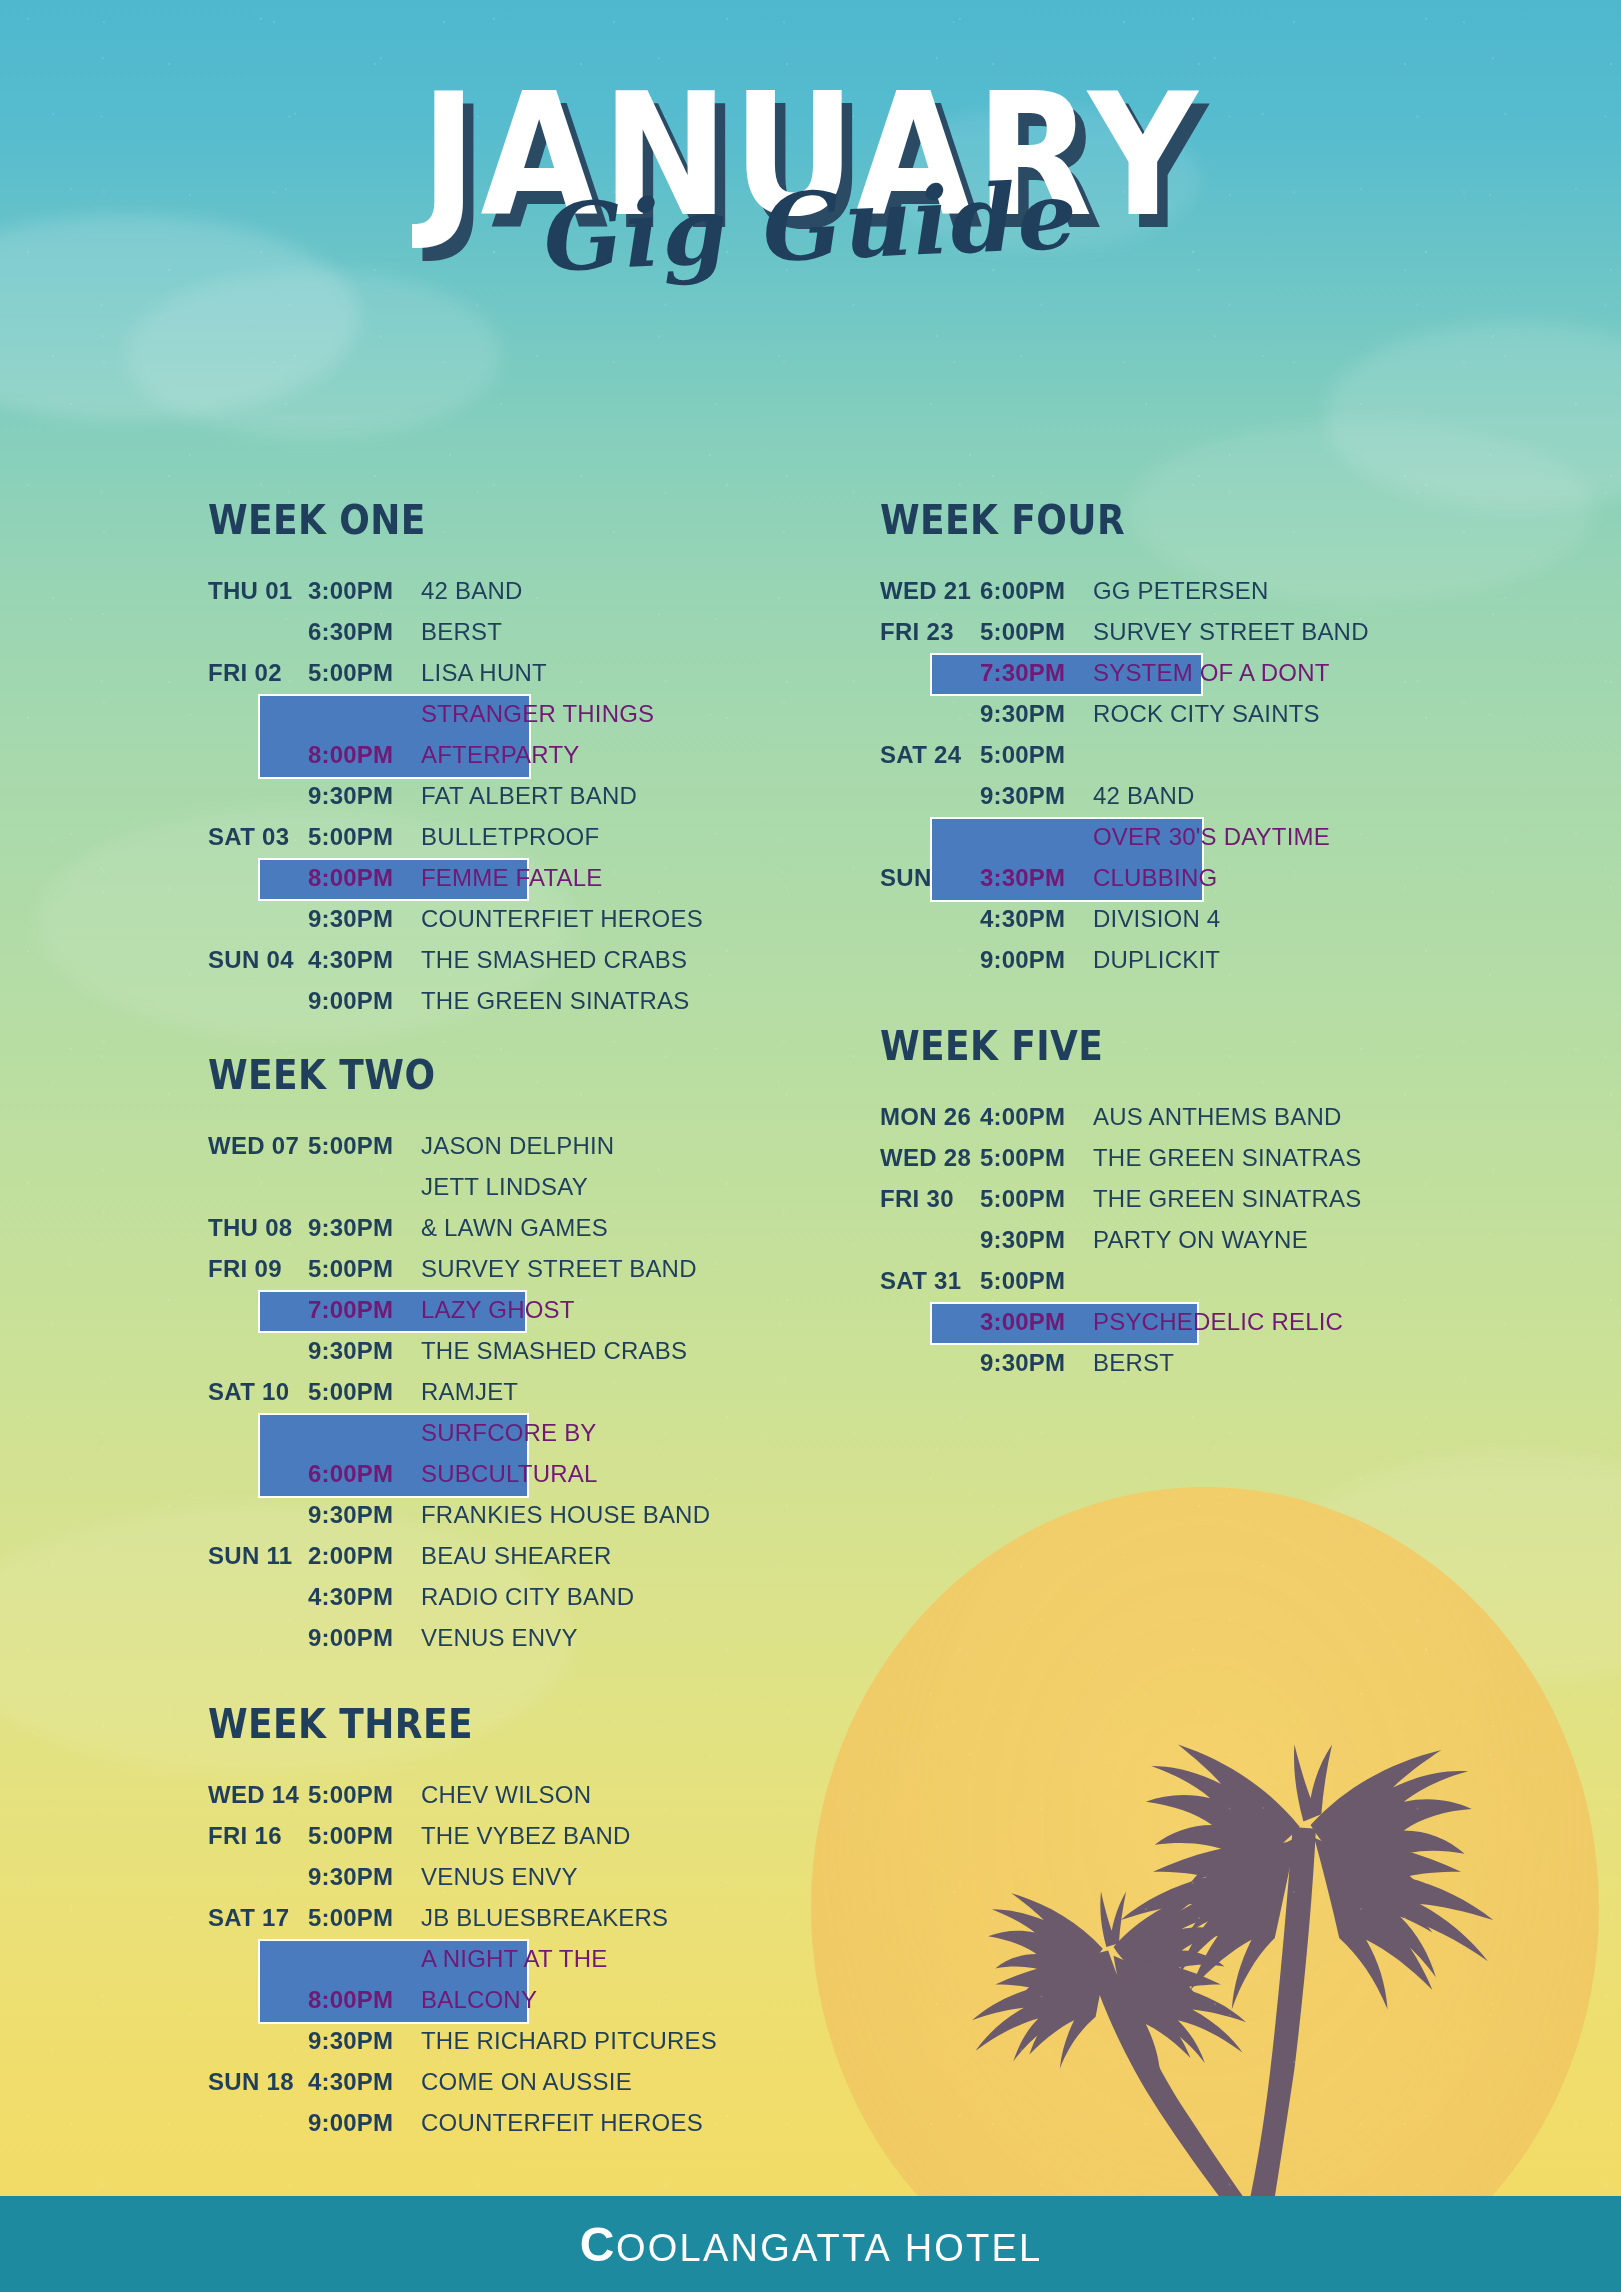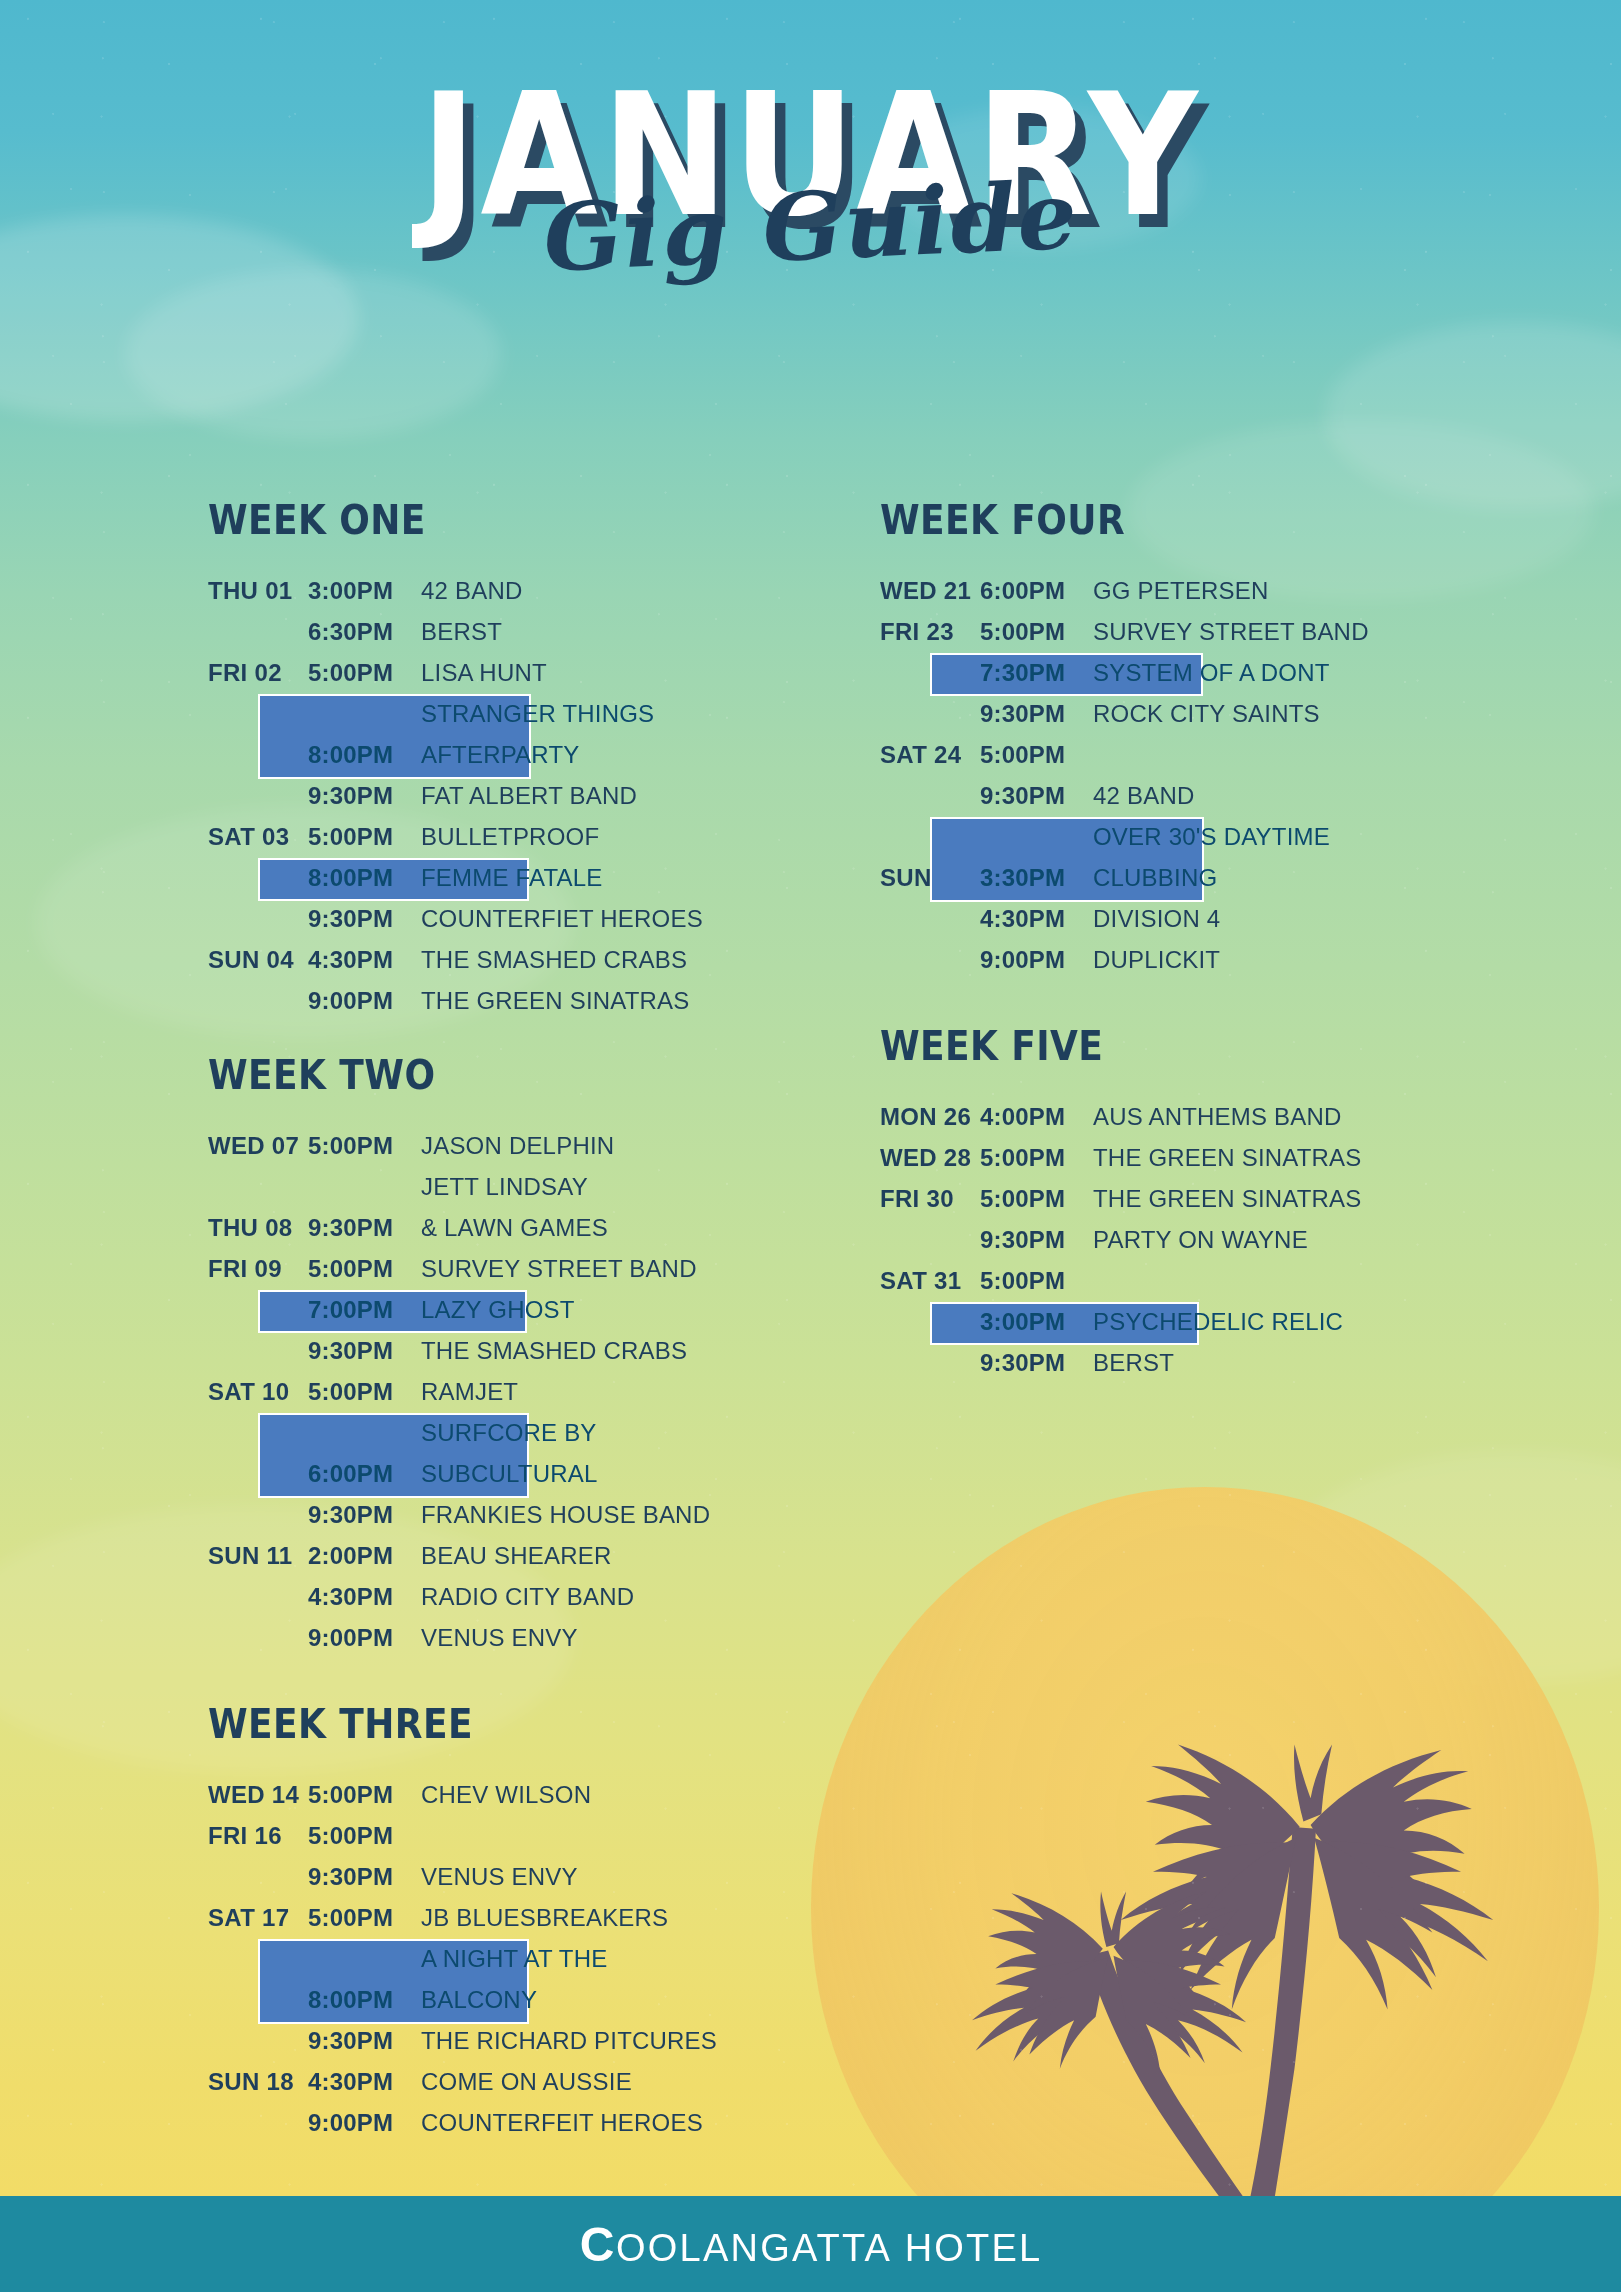--- a/index.html
+++ b/index.html
@@ -145,21 +145,21 @@
     left:50px;
     top:0.9px;
     height:39px;
     background:#4A7BBF;
     border:2.7px solid #FFFFFF;
     box-sizing:content-box;
     z-index:0;
   }
   .row.tall .hl{height:81px;}
   .row.is-hl .cell-time,
-  .row.is-hl .cell-act{color:#0c4a6e;position:relative;z-index:1;}
+  .row.is-hl .cell-act{color:#701a75;position:relative;z-index:1;}
   .row.is-hl .cell-time{padding-left:0;}
 
   
   .palms{position:absolute;left:972px;top:1603px;width:627px;height:609px;}
 
   
   .footer{
     position:absolute;left:0;right:0;bottom:0;height:97px;
     background:#1E8AA0;
     display:flex;align-items:center;justify-content:center;
@@ -355,20 +355,21 @@
         <div class="block" style="margin-bottom: 48px;">
           <div class="week-title">WEEK THREE</div>
           <div class="row">
             <div class="cell-day">WED 14</div>
             <div class="cell-time">5:00PM</div>
             <div class="cell-act">CHEV WILSON</div>
           </div>
           <div class="row">
             <div class="cell-day">FRI 16</div>
             <div class="cell-time">5:00PM</div>
+            <div class="cell-act">THE VYBEZ BAND</div>
           </div>
           <div class="row">
             <div class="cell-day"></div>
             <div class="cell-time">9:30PM</div>
             <div class="cell-act">VENUS ENVY</div>
           </div>
           <div class="row">
             <div class="cell-day">SAT 17</div>
             <div class="cell-time">5:00PM</div>
             <div class="cell-act">JB BLUESBREAKERS</div>

